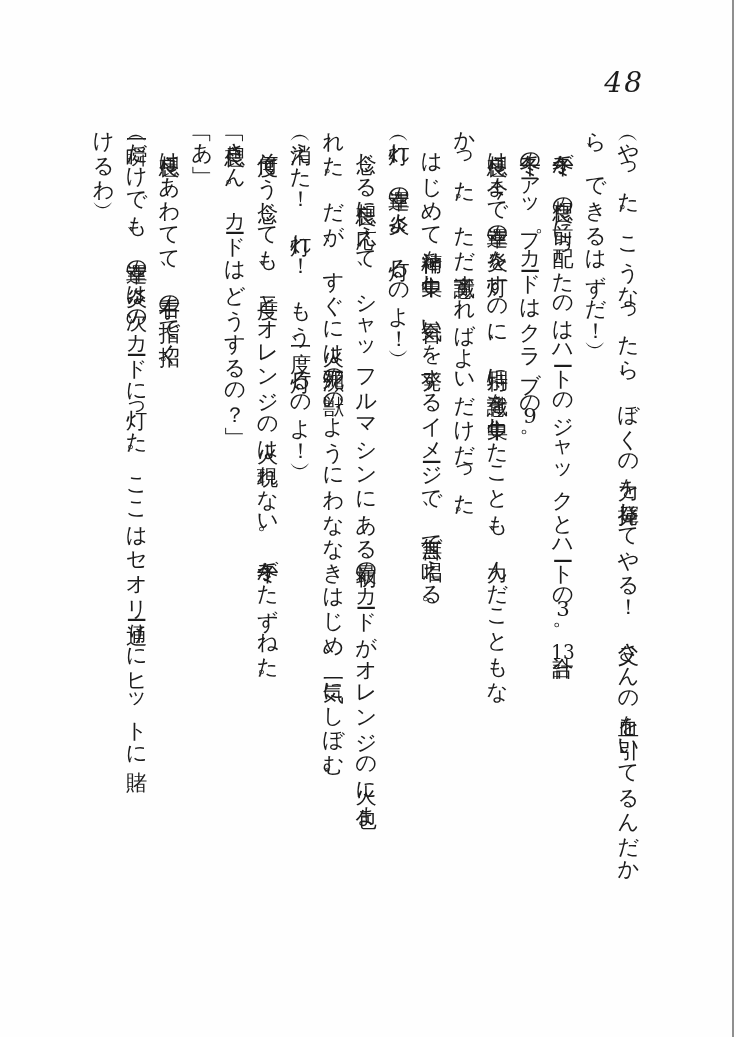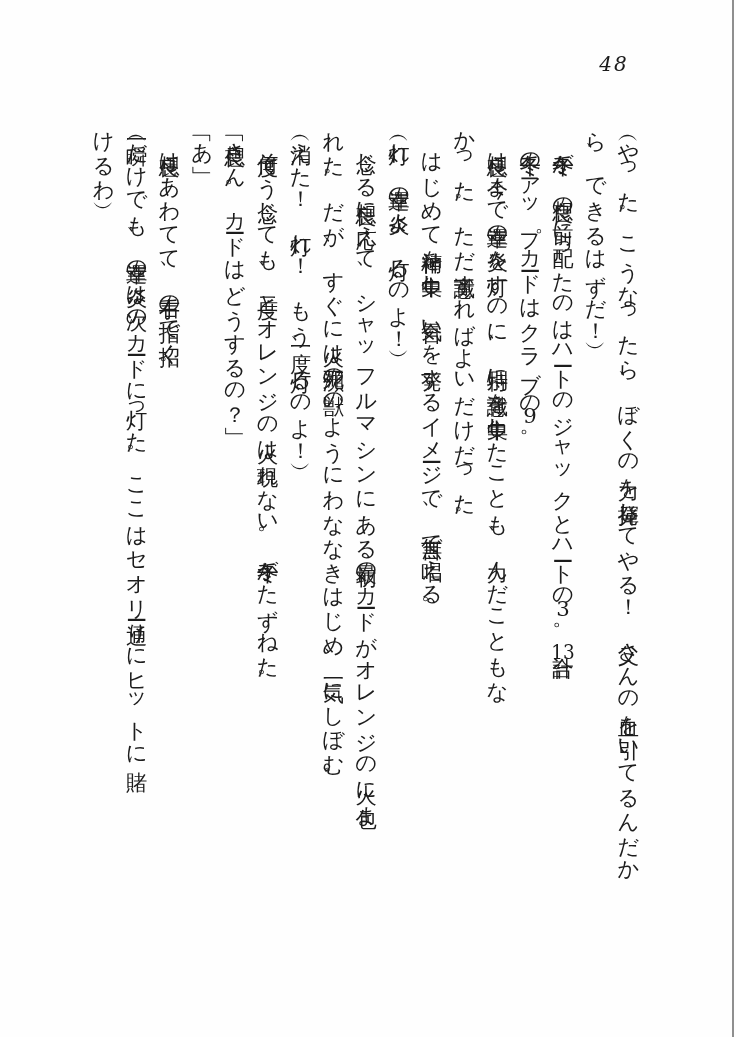--- a/index.html
+++ b/index.html
@@ -10,23 +10,23 @@
   body { background: var(--bg, #fefefe); position: relative; overflow: hidden; }
 
   .page {
     position: absolute; inset: 0;
     background: var(--bg, #fefefe);
   }
 
   
   .page-number {
     position: absolute;
-    top: 52px; left: 584px; width: 60px;
-    text-align: center;
-    font-size: 20px;
+    top: 66px; left: 584px; width: 60px;
+    text-align: right;
+    font-size: 28px;
     font-style: italic;
     letter-spacing: 2px;
     color: var(--ink, #1c1c1c);
   }
 
   
   .text-block {
     position: absolute;
     top: 117px; right: 92px;
     width: 559px; height: 832px;

